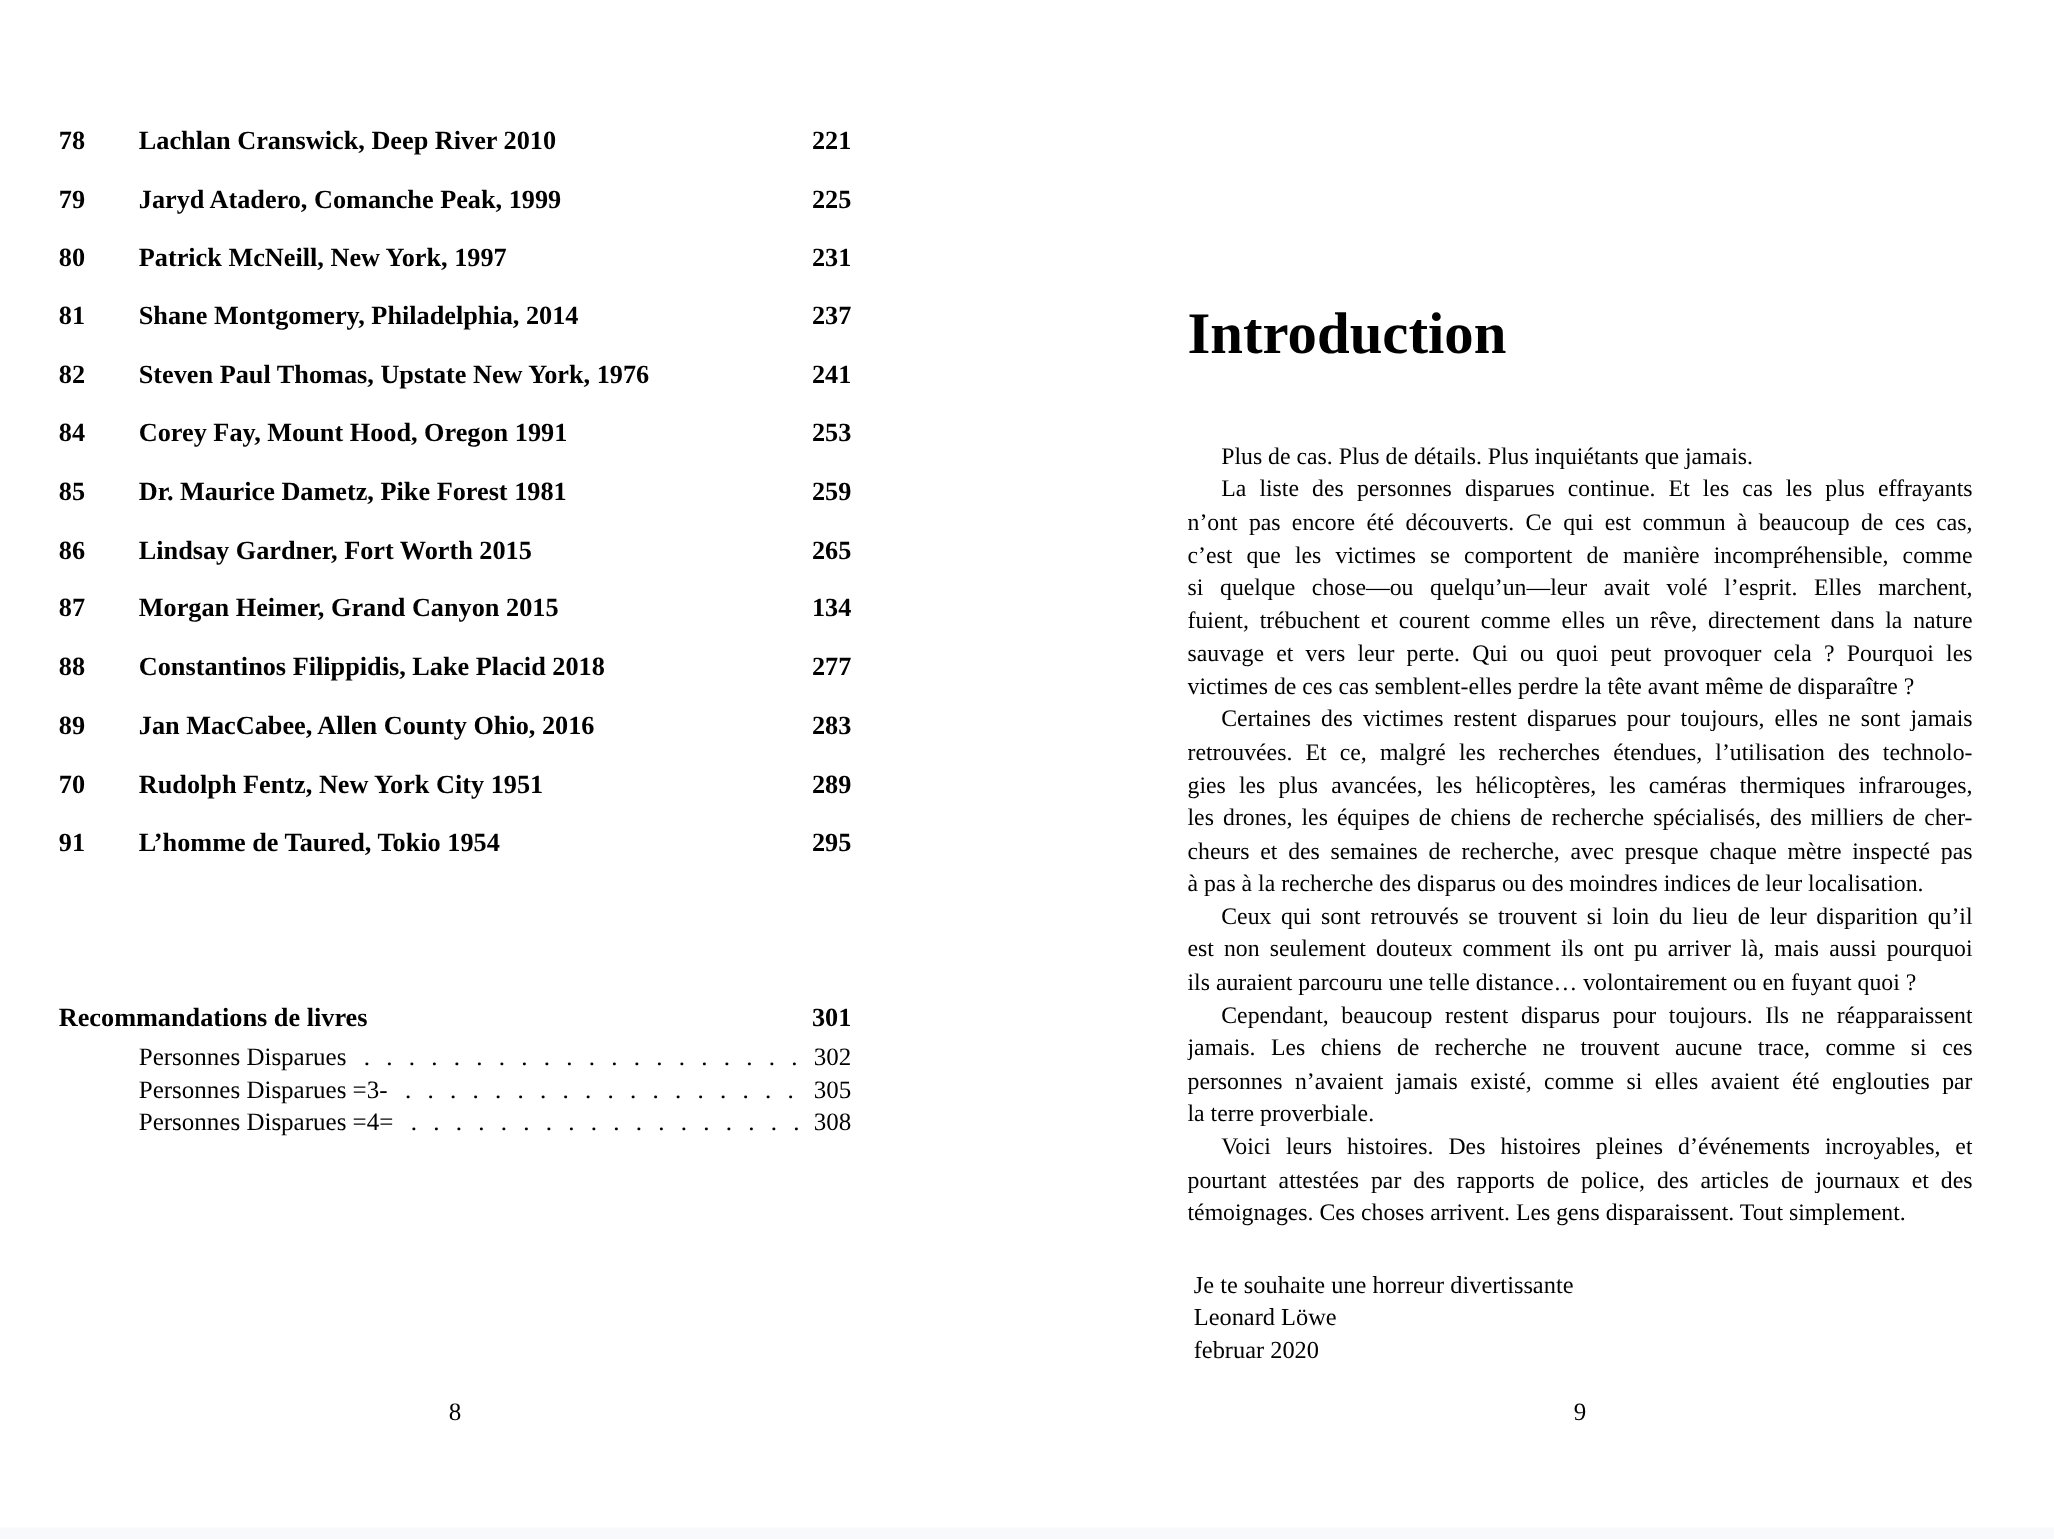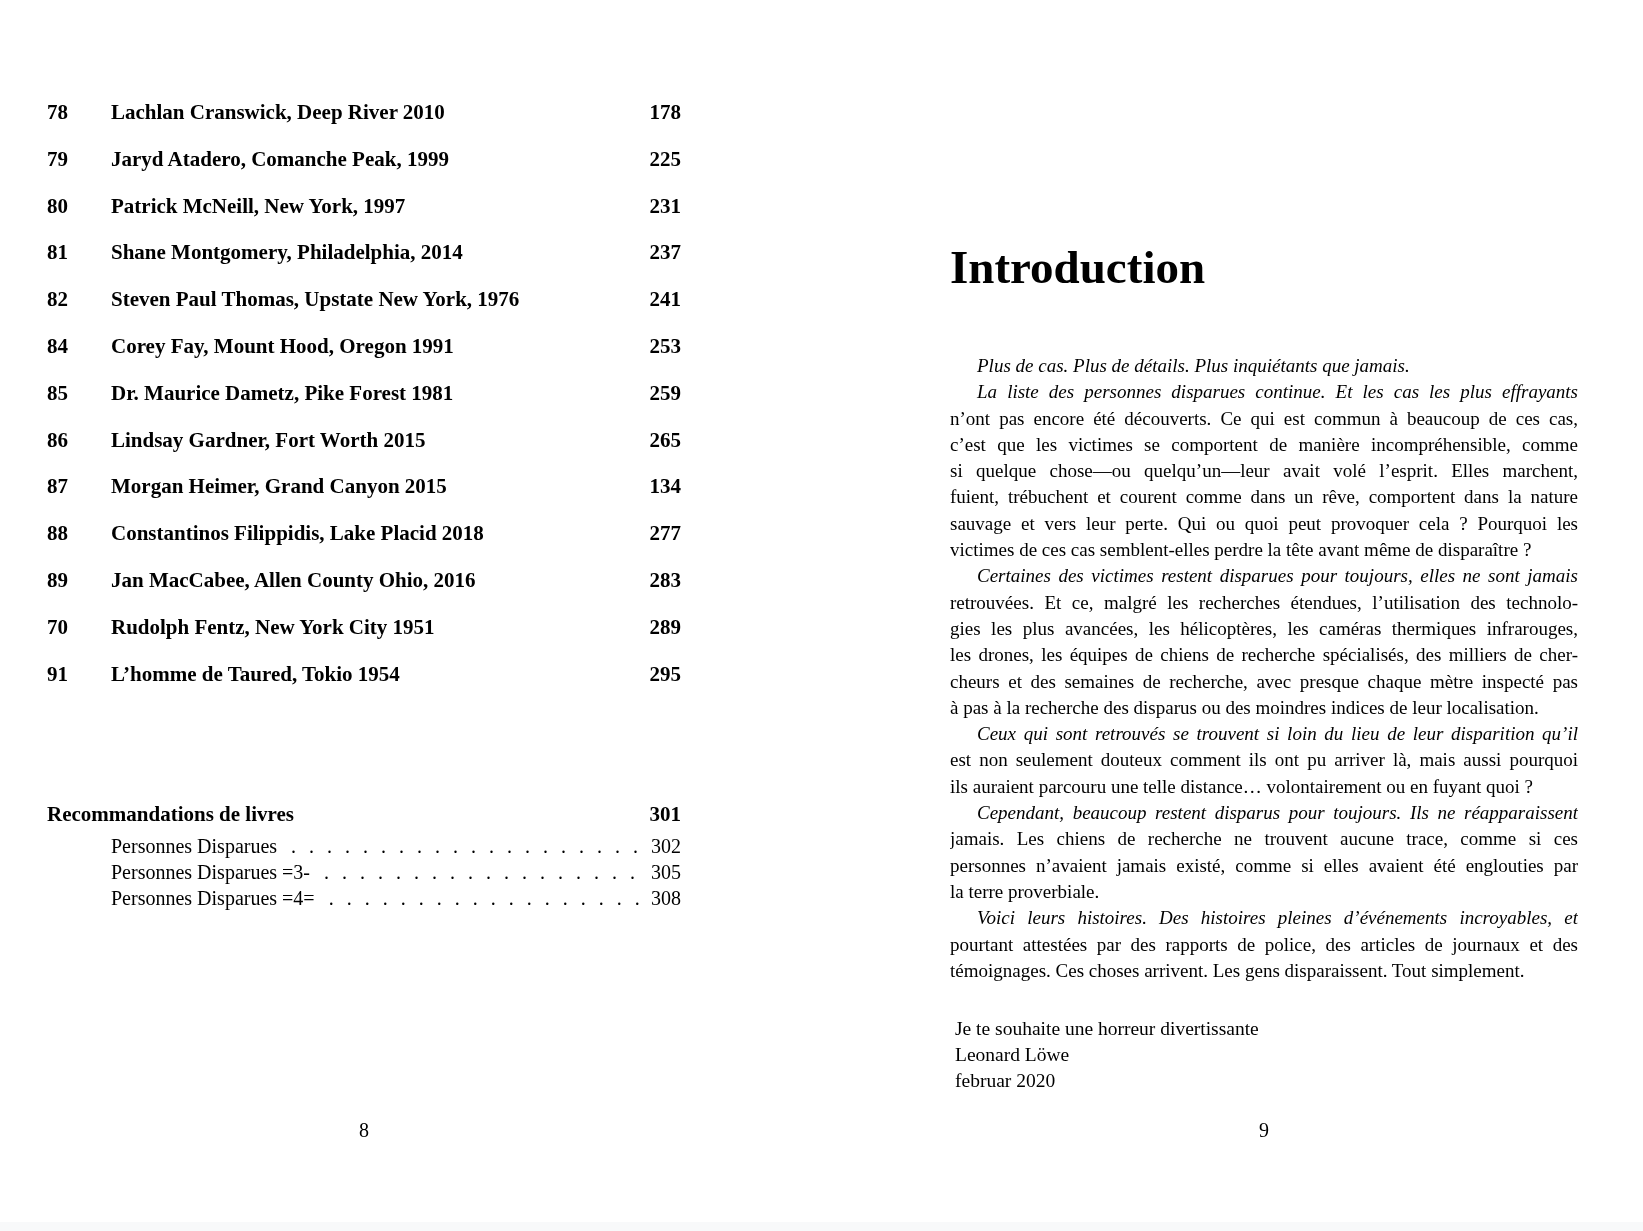--- a/index.html
+++ b/index.html
@@ -23,42 +23,42 @@
   .sub-title{white-space:nowrap;}
   .leader{flex:1 1 auto;overflow:hidden;white-space:nowrap;text-align:right;margin:0 8px 0 14px;min-width:20px;}
   .leader::after{content:". . . . . . . . . . . . . . . . . . . . . . . . . . . . . . . . . . . . . . . . . . . . . . . .";letter-spacing:4px;}
   .sub-page{flex:0 0 auto;}
 
   
   .chapter-title{position:absolute;left:950px;top:244px;font-size:47px;line-height:47px;font-weight:bold;white-space:nowrap;}
   .body-text{position:absolute;left:950px;top:353px;width:628px;font-size:19px;}
   .bl{line-height:26.3px;height:26.3px;overflow:hidden;text-align:left;}
   .bl.jst{text-align:justify;text-align-last:justify;}
-  .bl.ind{padding-left:27px;font-style:italic;}
+  .bl.ind{padding-left:27px;}
   .closing{position:absolute;left:955px;top:1016px;width:628px;text-align:left;font-size:19.5px;}
   .closing div{line-height:26px;}
 
   
   .folio{position:absolute;top:1120px;font-size:20px;line-height:20px;text-align:center;}
   .folio-left{left:47px;width:634px;}
   .folio-right{left:950px;width:628px;}
 
   
   .bottom-band{position:absolute;left:0;bottom:0;width:1643px;height:9px;}
 </style>
 </head>
 <body style="background: rgb(255, 255, 255); color: rgb(0, 0, 0);">
 
 <div class="page page-left">
   <div class="toc">
 
       <div class="toc-row">
         <span class="toc-num">78</span>
         <span class="toc-title">Lachlan Cranswick, Deep River 2010</span>
-        <span class="toc-page">178</span>
+        <span class="toc-page">221</span>
       </div>
       <div class="toc-row">
         <span class="toc-num">79</span>
         <span class="toc-title">Jaryd Atadero, Comanche Peak, 1999</span>
         <span class="toc-page">225</span>
       </div>
       <div class="toc-row">
         <span class="toc-num">80</span>
         <span class="toc-title">Patrick McNeill, New York, 1997</span>
         <span class="toc-page">231</span>
@@ -147,21 +147,21 @@
 
 <div class="chapter-title">Introduction</div>
 
 <div class="body-text">
 
 <div class="bl ind">Plus de cas. Plus de détails. Plus inquiétants que jamais.</div>
     <div class="bl ind jst">La liste des personnes disparues continue. Et les cas les plus effrayants</div>
     <div class="bl jst">n’ont pas encore été découverts. Ce qui est commun à beaucoup de ces cas,</div>
     <div class="bl jst">c’est que les victimes se comportent de manière incompréhensible, comme</div>
     <div class="bl jst">si quelque chose—ou quelqu’un—leur avait volé l’esprit. Elles marchent,</div>
-    <div class="bl jst">fuient, trébuchent et courent comme dans un rêve, comportent dans la nature</div>
+    <div class="bl jst">fuient, trébuchent et courent comme elles un rêve, directement dans la nature</div>
     <div class="bl jst">sauvage et vers leur perte. Qui ou quoi peut provoquer cela ? Pourquoi les</div>
     <div class="bl">victimes de ces cas semblent-elles perdre la tête avant même de disparaître ?</div>
     <div class="bl ind jst">Certaines des victimes restent disparues pour toujours, elles ne sont jamais</div>
     <div class="bl jst">retrouvées. Et ce, malgré les recherches étendues, l’utilisation des technolo-</div>
     <div class="bl jst">gies les plus avancées, les hélicoptères, les caméras thermiques infrarouges,</div>
     <div class="bl jst">les drones, les équipes de chiens de recherche spécialisés, des milliers de cher-</div>
     <div class="bl jst">cheurs et des semaines de recherche, avec presque chaque mètre inspecté pas</div>
     <div class="bl">à pas à la recherche des disparus ou des moindres indices de leur localisation.</div>
     <div class="bl ind jst">Ceux qui sont retrouvés se trouvent si loin du lieu de leur disparition qu’il</div>
     <div class="bl jst">est non seulement douteux comment ils ont pu arriver là, mais aussi pourquoi</div>

